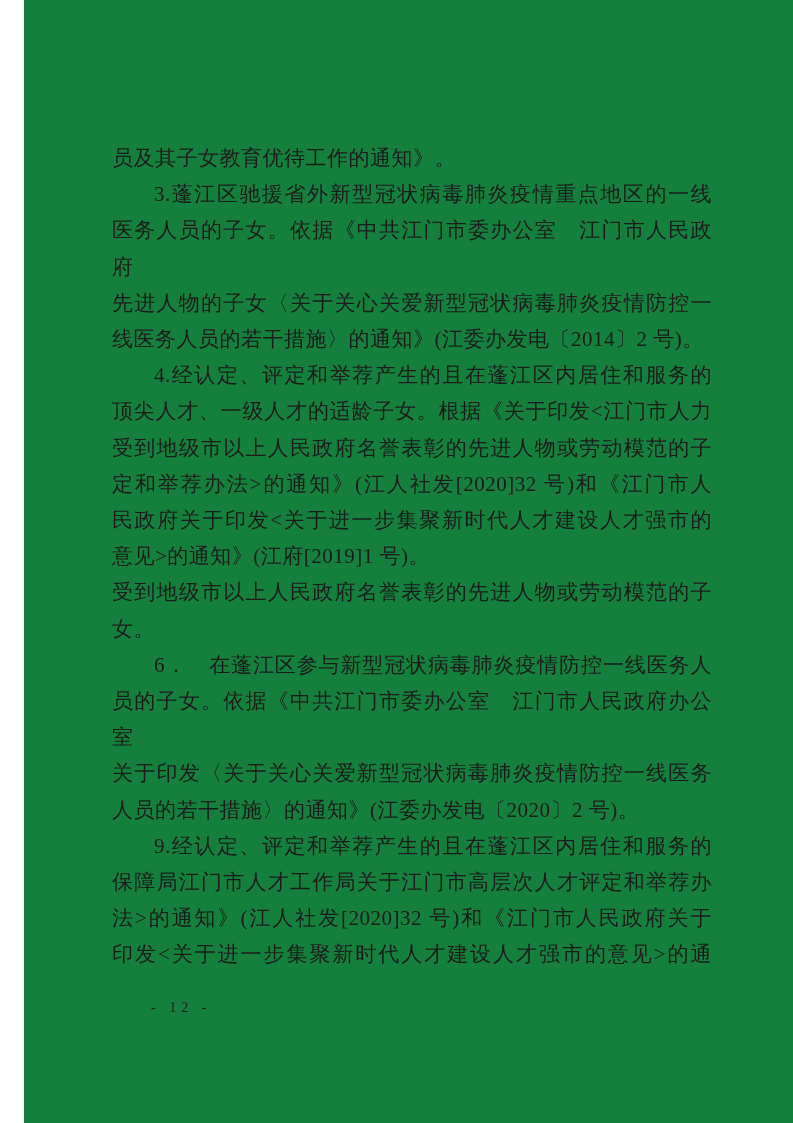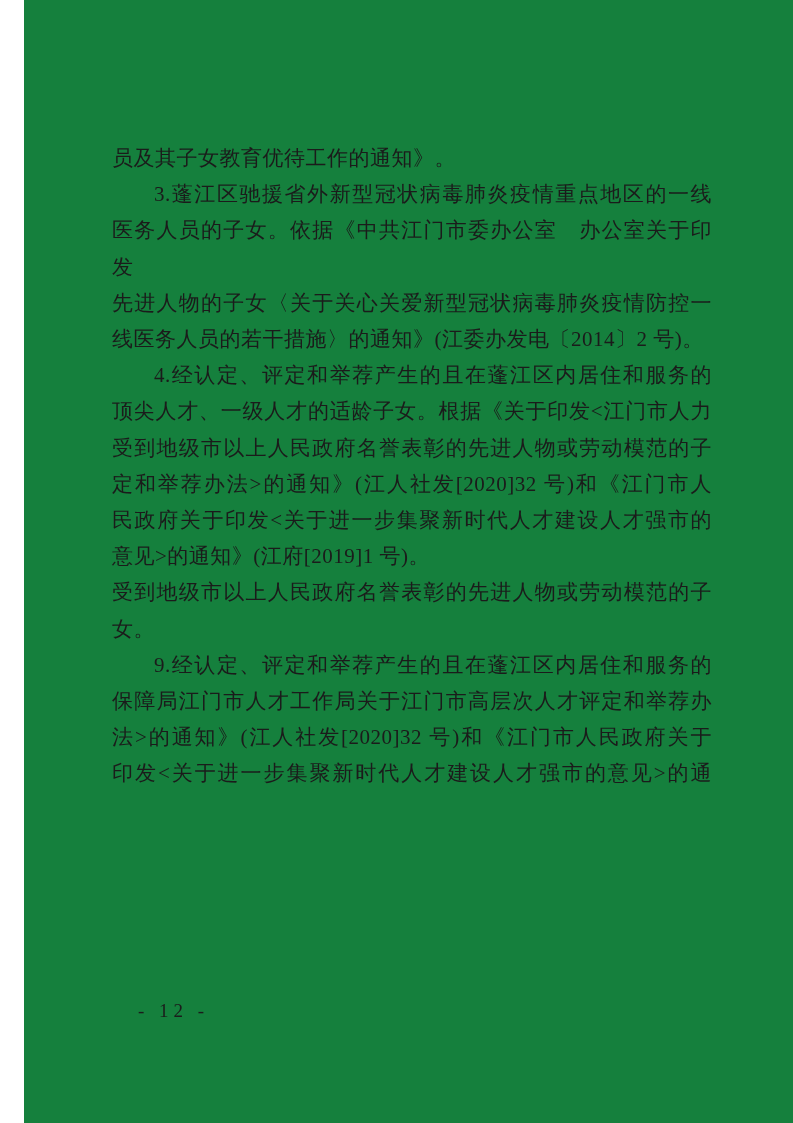--- a/index.html
+++ b/index.html
@@ -34,54 +34,60 @@
   }
   .text-line.justified {
     text-align: justify;
     text-align-last: justify;
   }
   .text-line.indent {
     text-indent: 2em;
   }
   .page-number {
     position: absolute;
-    left: 114px;
+    left: 127px;
     top: 1000px;
-    font-size: 19px;
+    font-size: 14px;
     letter-spacing: 5px;
     color: #1b1b1b;
   }
 </style>
 </head>
 <body>
 
 <div class="page">
   <div class="content">
       <div class="paragraph">
         <div class="text-line">员及其子女教育优待工作的通知》。</div>
       </div>
       <div class="paragraph">
         <div class="text-line justified indent">3.蓬江区驰援省外新型冠状病毒肺炎疫情重点地区的一线</div>
-        <div class="text-line justified">医务人员的子女。依据《中共江门市委办公室　办公室关于印发</div>
+        <div class="text-line justified">医务人员的子女。依据《中共江门市委办公室　江门市人民政府</div>
         <div class="text-line justified">先进人物的子女〈关于关心关爱新型冠状病毒肺炎疫情防控一</div>
         <div class="text-line">线医务人员的若干措施〉的通知》(江委办发电〔2014〕2 号)。</div>
       </div>
       <div class="paragraph">
         <div class="text-line justified indent">4.经认定、评定和举荐产生的且在蓬江区内居住和服务的</div>
         <div class="text-line justified">顶尖人才、一级人才的适龄子女。根据《关于印发&lt;江门市人力</div>
         <div class="text-line justified">受到地级市以上人民政府名誉表彰的先进人物或劳动模范的子</div>
         <div class="text-line justified">定和举荐办法&gt;的通知》(江人社发[2020]32 号)和《江门市人</div>
         <div class="text-line justified">民政府关于印发&lt;关于进一步集聚新时代人才建设人才强市的</div>
         <div class="text-line">意见&gt;的通知》(江府[2019]1 号)。</div>
       </div>
       <div class="paragraph">
         <div class="text-line justified">受到地级市以上人民政府名誉表彰的先进人物或劳动模范的子</div>
         <div class="text-line">女。</div>
       </div>
       <div class="paragraph">
+        <div class="text-line justified indent">6．　在蓬江区参与新型冠状病毒肺炎疫情防控一线医务人</div>
+        <div class="text-line justified">员的子女。依据《中共江门市委办公室　江门市人民政府办公室</div>
+        <div class="text-line justified">关于印发〈关于关心关爱新型冠状病毒肺炎疫情防控一线医务</div>
+        <div class="text-line">人员的若干措施〉的通知》(江委办发电〔2020〕2 号)。</div>
+      </div>
+      <div class="paragraph">
         <div class="text-line justified indent">9.经认定、评定和举荐产生的且在蓬江区内居住和服务的</div>
         <div class="text-line justified">保障局江门市人才工作局关于江门市高层次人才评定和举荐办</div>
         <div class="text-line justified">法&gt;的通知》(江人社发[2020]32 号)和《江门市人民政府关于</div>
         <div class="text-line justified">印发&lt;关于进一步集聚新时代人才建设人才强市的意见&gt;的通</div>
       </div>
     </div>
   <div class="page-number">- 12 -</div>
 </div>
 
 </body></html>

